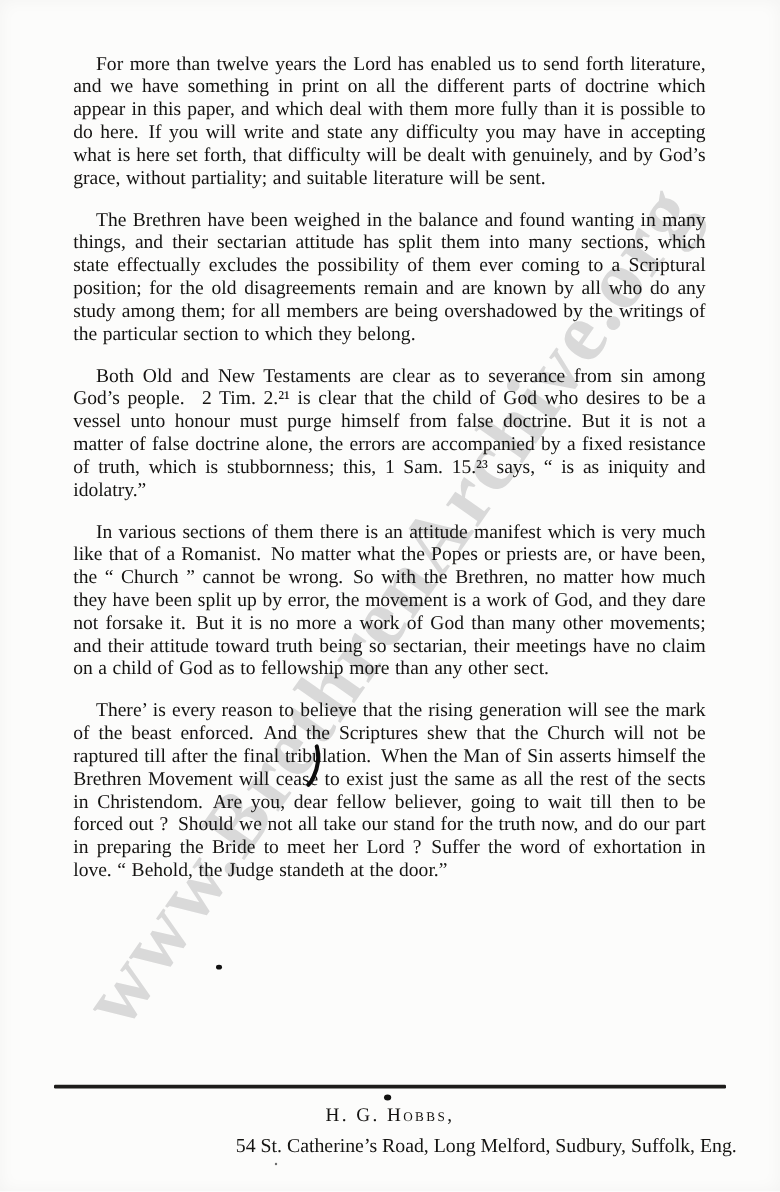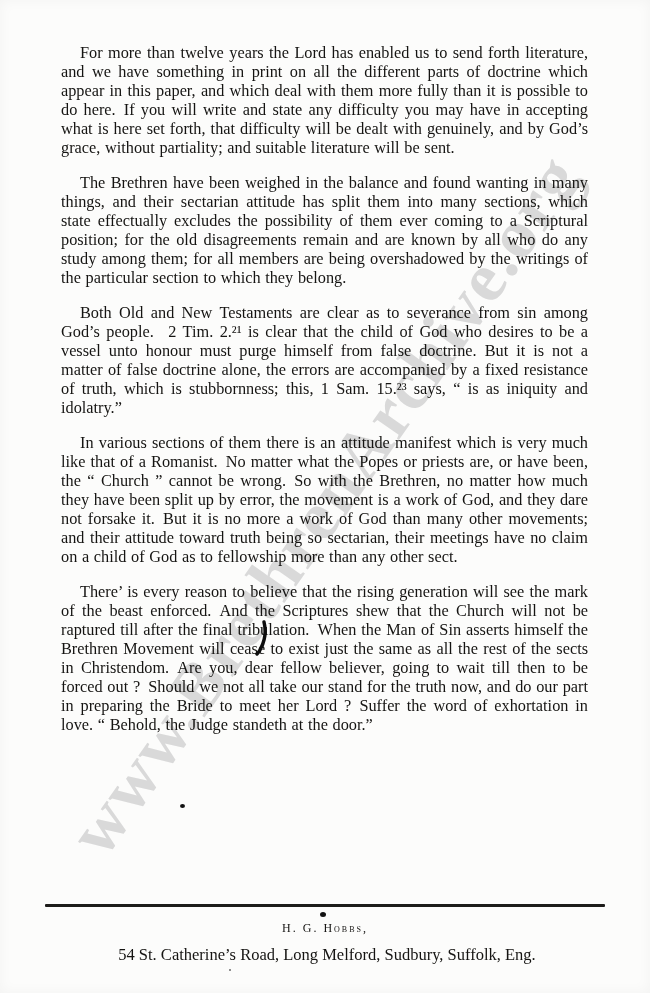--- a/index.html
+++ b/index.html
@@ -49,32 +49,31 @@
     height: 3px;
     background: #1d1c1a;
     border-radius: 1px;
   }
   .footer-name {
     position: absolute;
     left: 0;
     top: 921px;
     width: 650px;
     text-align: center;
-    font-size: 12px;
+    font-size: 16px;
     font-variant: small-caps;
     letter-spacing: 2px;
   }
   .footer-address {
     position: absolute;
     left: 0;
     top: 945px;
     width: 614px;
-    text-align: center;
+    text-align: right;
     font-size: 16.5px;
-    padding-left: 20px;
   }
   .speck {
     position: absolute;
     background: #111;
     border-radius: 50%;
   }
   .speck.s1 { left: 180px; top: 804px; width: 5px; height: 4px; }
   .speck.s2 { left: 320px; top: 912px; width: 6px; height: 5px; }
   .speck.s3 { left: 229px; top: 969px; width: 2px; height: 2px; background: #6b6b6b; }
   .ink-mark {

